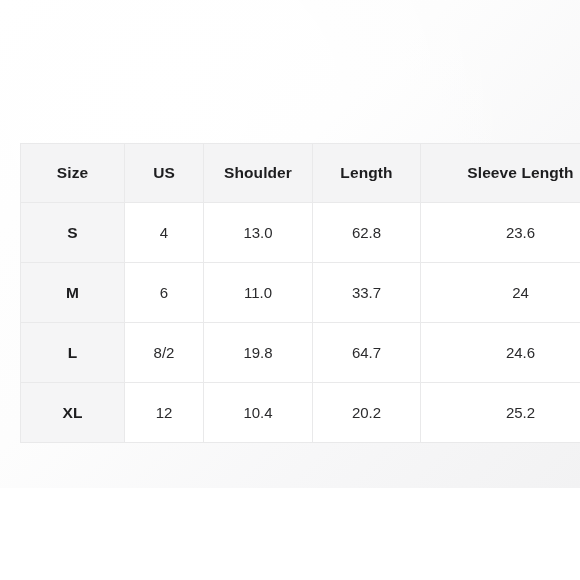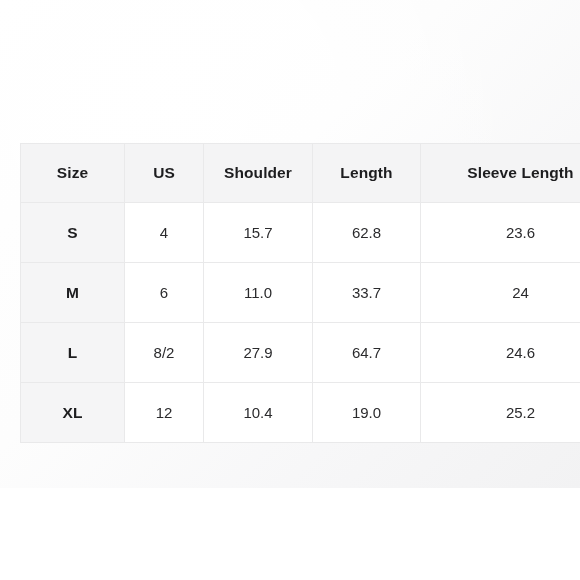--- a/index.html
+++ b/index.html
@@ -113,42 +113,42 @@
           <th>Shoulder</th>
           <th>Length</th>
           <th>Sleeve Length</th>
         </tr>
       </thead>
 
       <tbody>
         <tr>
           <th class="row-head">S</th>
           <td>4</td>
-          <td>15.7</td>
+          <td>13.0</td>
           <td>62.8</td>
           <td>23.6</td>
         </tr>
         <tr>
           <th class="row-head">M</th>
           <td>6</td>
           <td>11.0</td>
           <td>33.7</td>
           <td>24</td>
         </tr>
         <tr>
           <th class="row-head">L</th>
           <td>8/2</td>
-          <td>27.9</td>
+          <td>19.8</td>
           <td>64.7</td>
           <td>24.6</td>
         </tr>
         <tr>
           <th class="row-head">XL</th>
           <td>12</td>
           <td>10.4</td>
-          <td>19.0</td>
+          <td>20.2</td>
           <td>25.2</td>
         </tr>
       </tbody>
     </table>
   </div>
 
 </div>
 
 </body></html>

